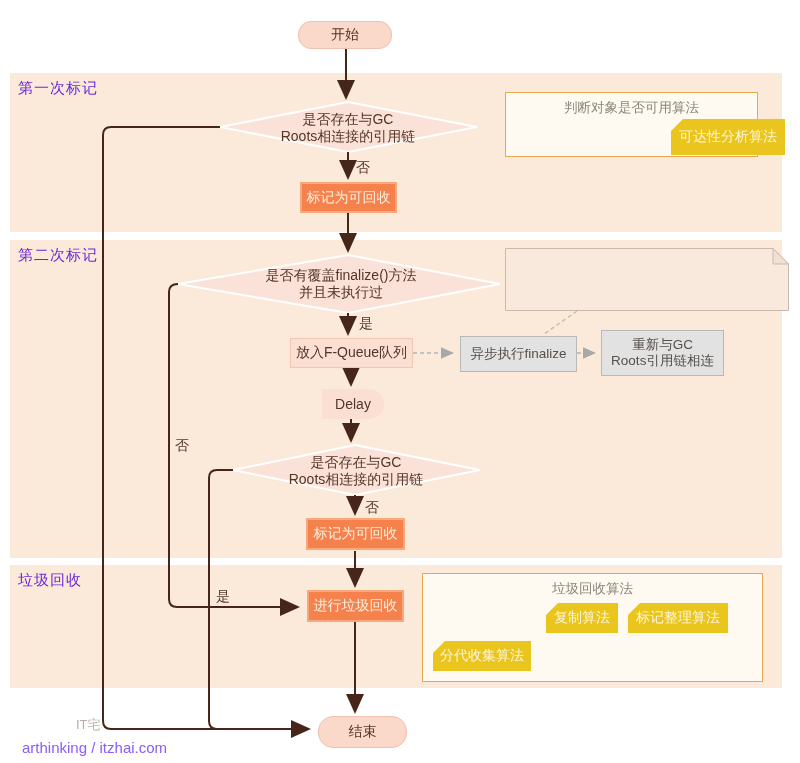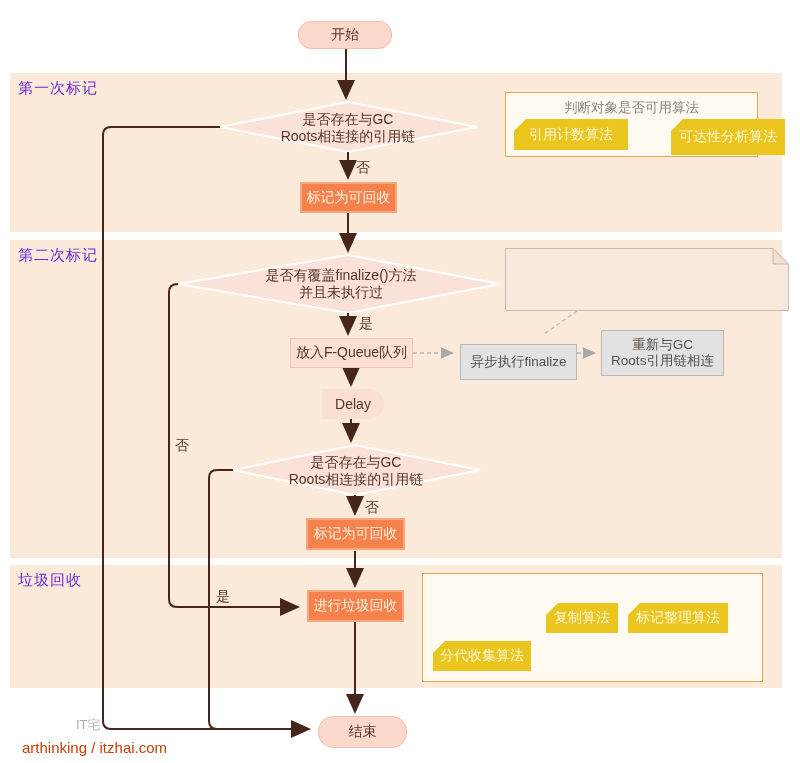--- a/index.html
+++ b/index.html
@@ -35,21 +35,21 @@
   .mark2{left:306px;top:518px;width:99px;height:32px;}
   .dogc{left:307px;top:590px;width:97px;height:32px;}
   
   .pbox{background:#fbdfd3;border:1px solid #f3c6b4;color:#543627;
         font-size:14px;z-index:3;box-sizing:border-box;}
   .fqueue{left:290px;top:338px;width:123px;height:30px;}
   .delay{left:322px;top:389px;width:62px;height:30px;border-radius:0 15px 15px 0;border:none;}
   
   .gbox{background:#e2e2e2;border:1px solid #b9b9b9;color:#57504b;
         font-size:13.5px;line-height:16px;z-index:3;box-sizing:border-box;}
-  .async{left:460px;top:336px;width:117px;height:36px;margin-top:8px;}
+  .async{left:460px;top:336px;width:117px;height:36px;}
   .reconnect{left:601px;top:330px;width:123px;height:46px;}
   
   .note{left:505px;top:248px;width:284px;height:63px;z-index:3;}
   .note svg{position:absolute;left:0;top:0;}
   .note .txt{position:absolute;left:13px;top:4px;width:262px;font-size:12.5px;
              line-height:14.5px;color:#8f8f8f;}
   
   .panel{background:#fefaf2;border:1px solid #eca64f;z-index:3;box-sizing:border-box;}
   .panel1{left:505px;top:92px;width:253px;height:65px;}
   .panel2{left:422px;top:573px;width:341px;height:109px;}
@@ -66,21 +66,21 @@
   .p2d{left:10px;top:67px;width:98px;height:30px;}
   
   .elabel{font-size:14px;color:#543627;z-index:3;}
   .d1no{left:356px;top:159px;}
   .d2yes{left:359px;top:315px;}
   .d2no{left:175px;top:437px;}
   .d3yes{left:216px;top:588px;}
   .d3no{left:365px;top:499px;}
   
   .wm1{left:76px;top:716px;font-size:13px;color:#b6aeaa;z-index:1;}
-  .wm2{left:22px;top:739px;font-size:15px;color:#c2410c;z-index:3;}
+  .wm2{left:22px;top:739px;font-size:15px;color:#8b5cf6;z-index:3;}
 </style>
 </head>
 <body>
 
 <div class="band band1"></div>
 <div class="band band2"></div>
 <div class="band band3"></div>
 <div class="band-label bl1">第一次标记</div>
 <div class="band-label bl2">第二次标记</div>
 <div class="band-label bl3">垃圾回收</div>
@@ -148,21 +148,21 @@
 
 <div class="abs note">
   <svg width="284" height="63">
     <path d="M0.5,0.5 H268 L283.5,16 V62.5 H0.5 Z" fill="#f9e8dc" stroke="#c9b9b0" stroke-width="1"></path>
     <path d="M268,0.5 L268,16 L283.5,16 Z" fill="#f2dfd2" stroke="#c9b9b0" stroke-width="1"></path>
   </svg>
 </div>
 
 <div class="abs panel panel1">
   <div class="panel-title">判断对象是否可用算法</div>
-  <div class="tag p1a">引用计数算法</div>
   <div class="tag p1b">可达性分析算法</div>
 </div>
 
 <div class="abs panel panel2">
+  <div class="panel-title">垃圾回收算法</div>
   <div class="tag p2b">复制算法</div>
   <div class="tag p2c">标记整理算法</div>
   <div class="tag p2d">分代收集算法</div>
 </div>
 
 </body></html>

